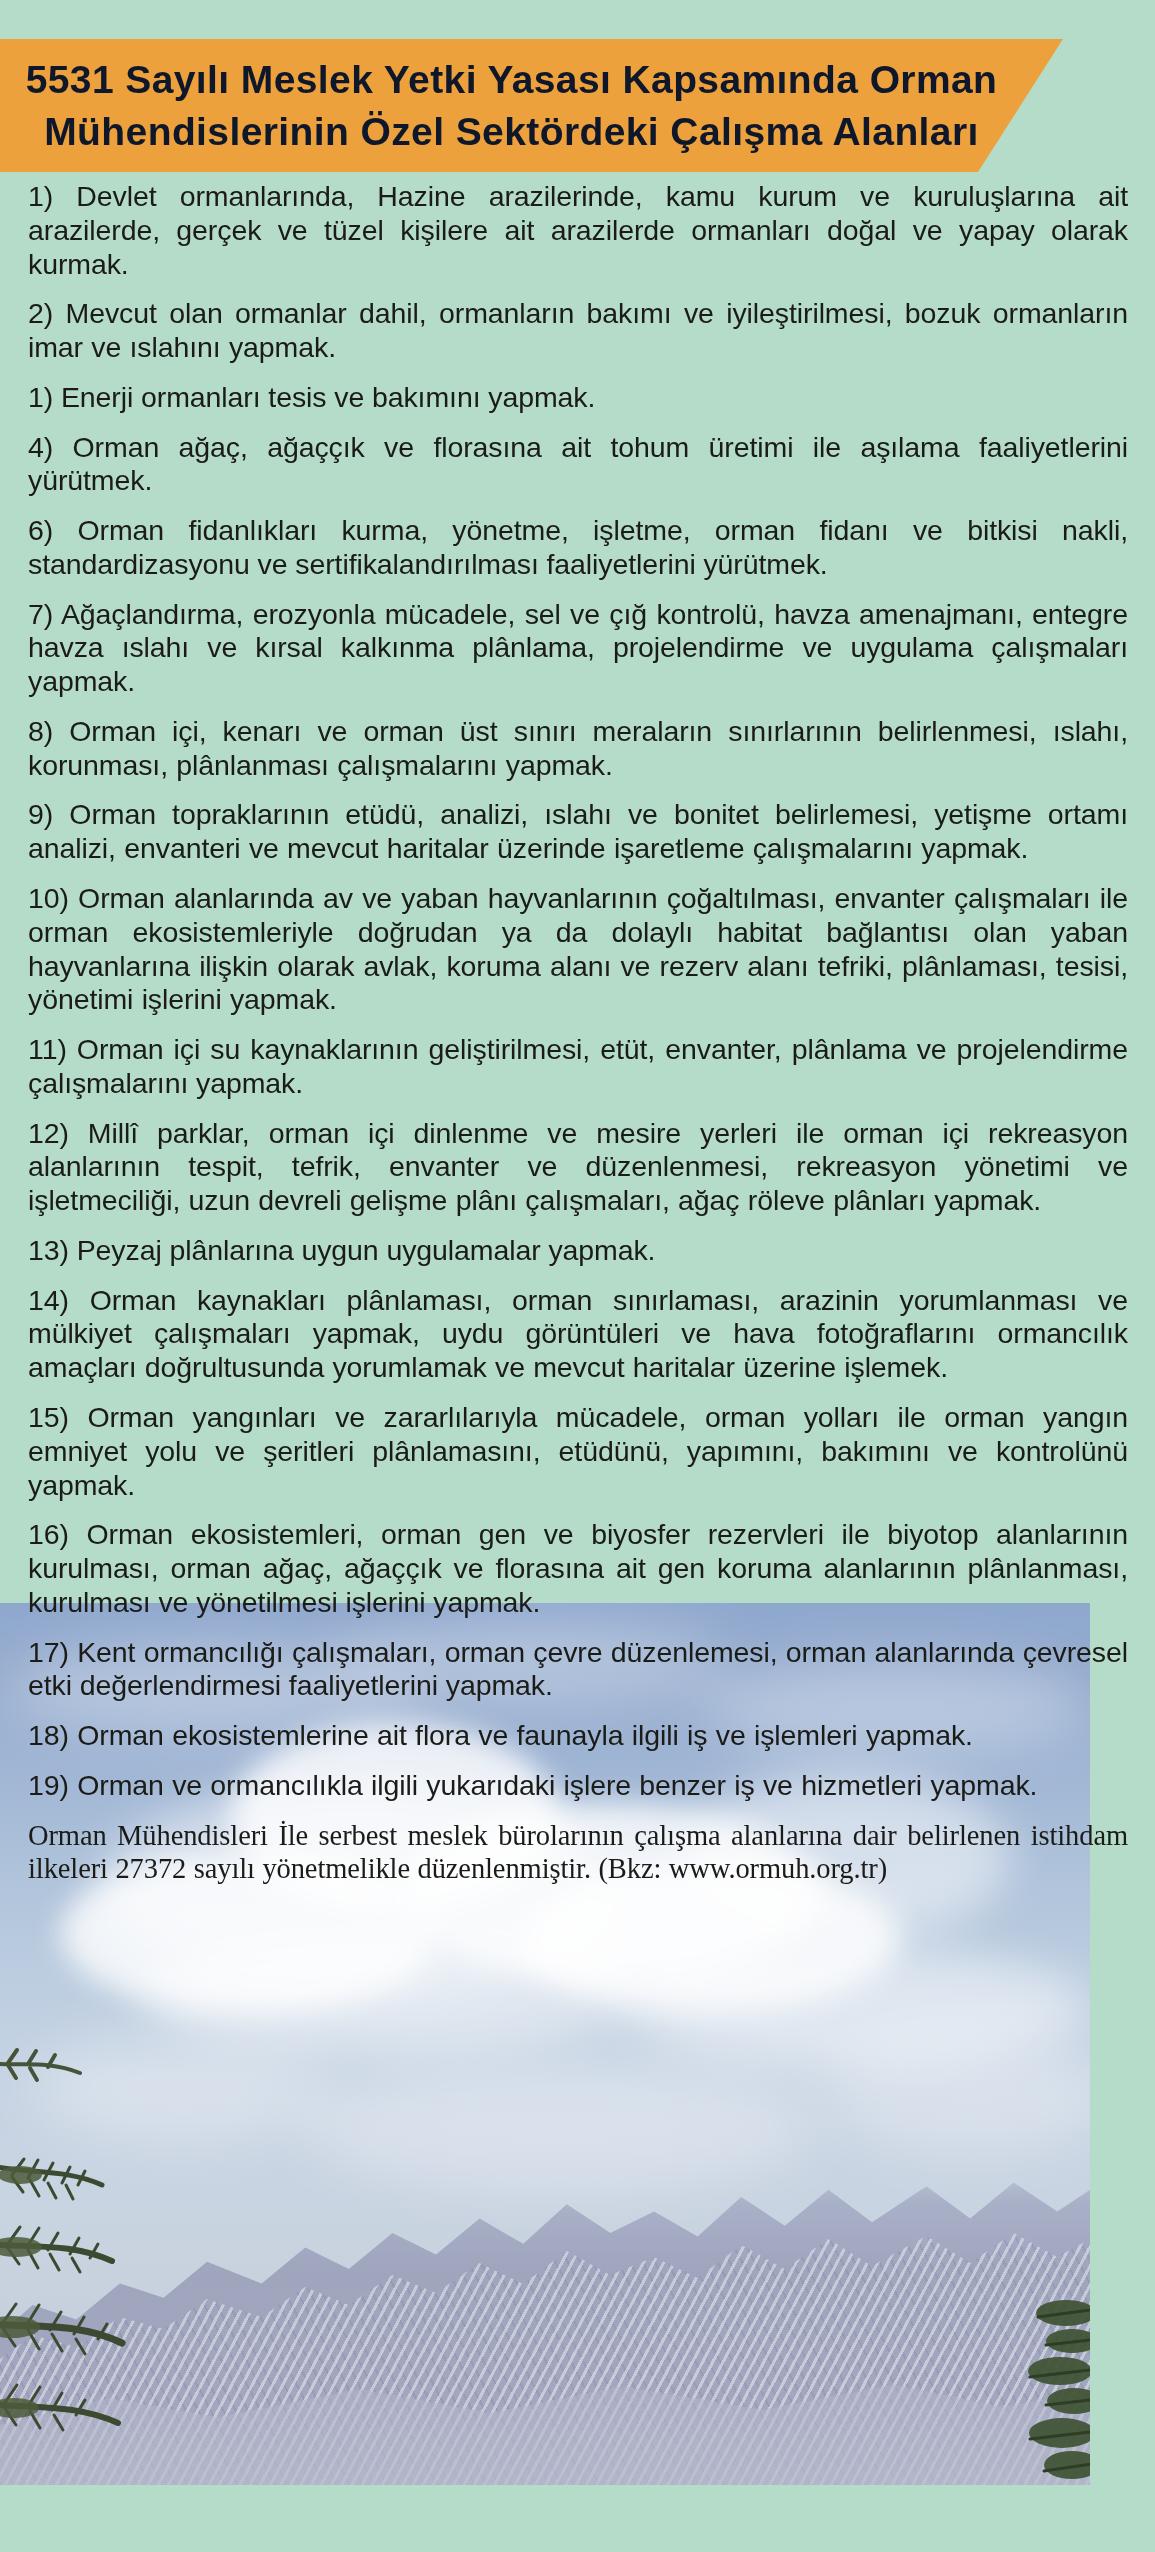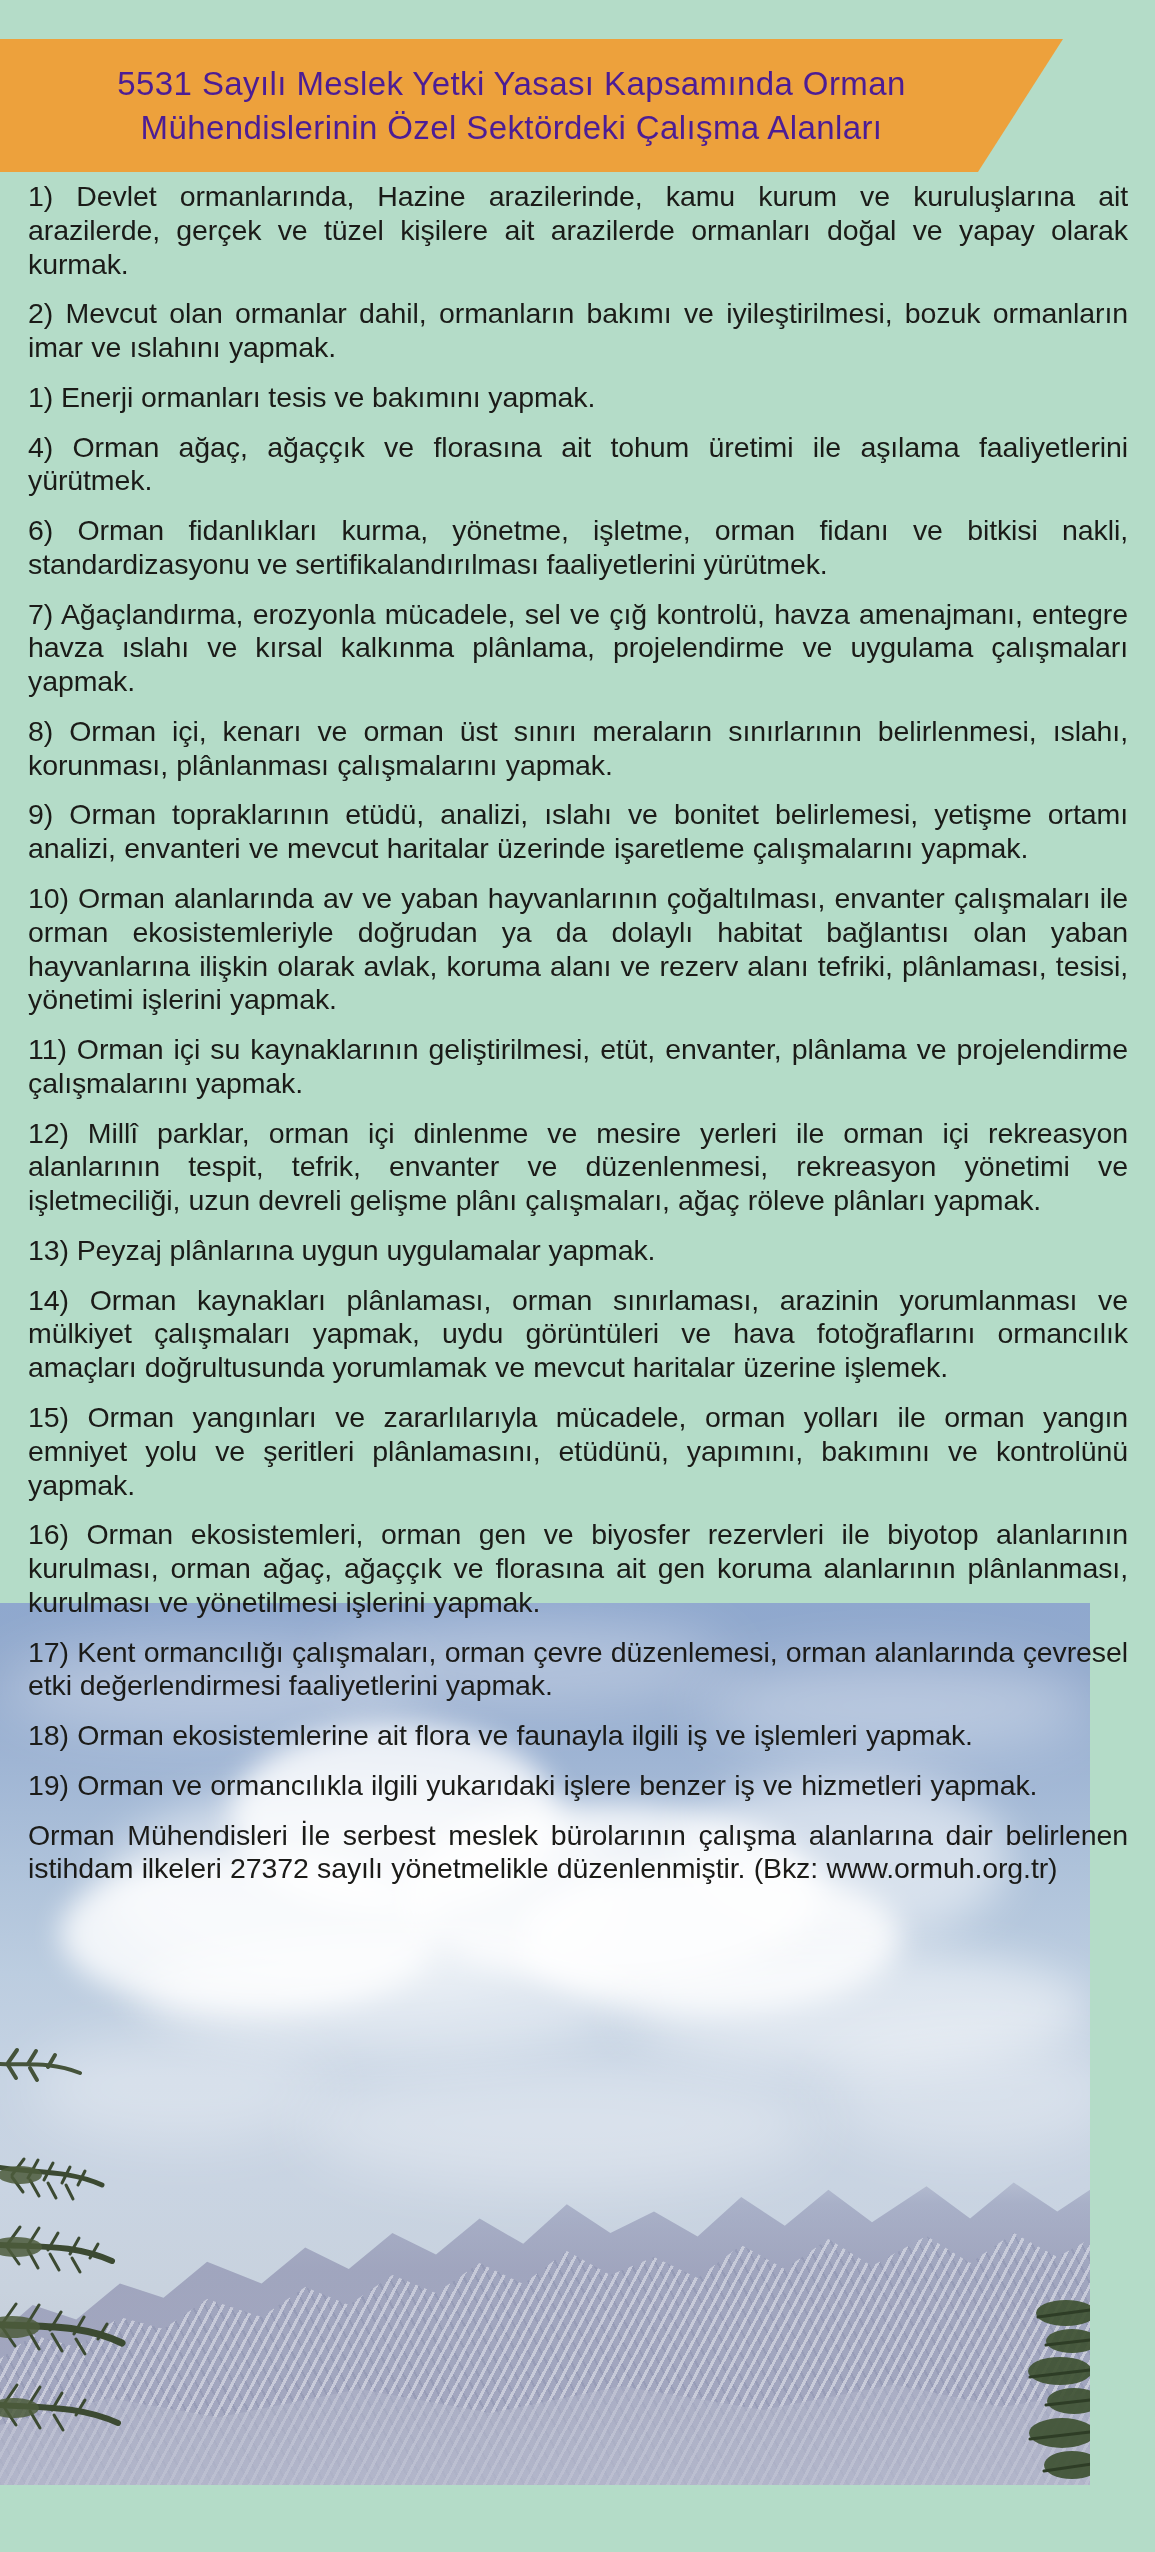--- a/index.html
+++ b/index.html
@@ -102,23 +102,23 @@
     width:1063px; height:133px;
     background:#eda13c;
     clip-path:polygon(0 0, 100% 0, 92% 100%, 0 100%);
     z-index:5;
     display:flex; flex-direction:column;
     align-items:center; justify-content:center;
     padding-right:40px;
     box-sizing:border-box;
   }
   .title-line{
-    color:#4c1d95;
-    font-size:33px;
-    font-weight:normal;
+    color:#0f172a;
+    font-size:39px;
+    font-weight:bold;
     letter-spacing:.4px;
     line-height:1.32;
     white-space:nowrap;
   }
 
   
   #content{
     position:absolute;
     left:28px; top:180px;
     width:1100px;
@@ -126,21 +126,21 @@
   }
   .item{
     color:#1b1b18;
     font-size:28.5px;
     line-height:1.185;
     text-align:justify;
     margin:0 0 16px 0;
     letter-spacing:-0.1px;
     word-spacing:.5px;
   }
-  .item:last-child{margin-bottom:0;}
+  .item:last-child{margin-bottom:0;font-family:Liberation Serif, serif;}
   .i3,.i5,.i6,.i11,.i13,.i16,.i17{word-spacing:0px;}
 </style>
 </head>
 <body>
 
 <div id="photo-layer">
   <div class="sky"></div>
 
   <div class="cloud faint c7"></div>
   <div class="cloud faint c8"></div>

